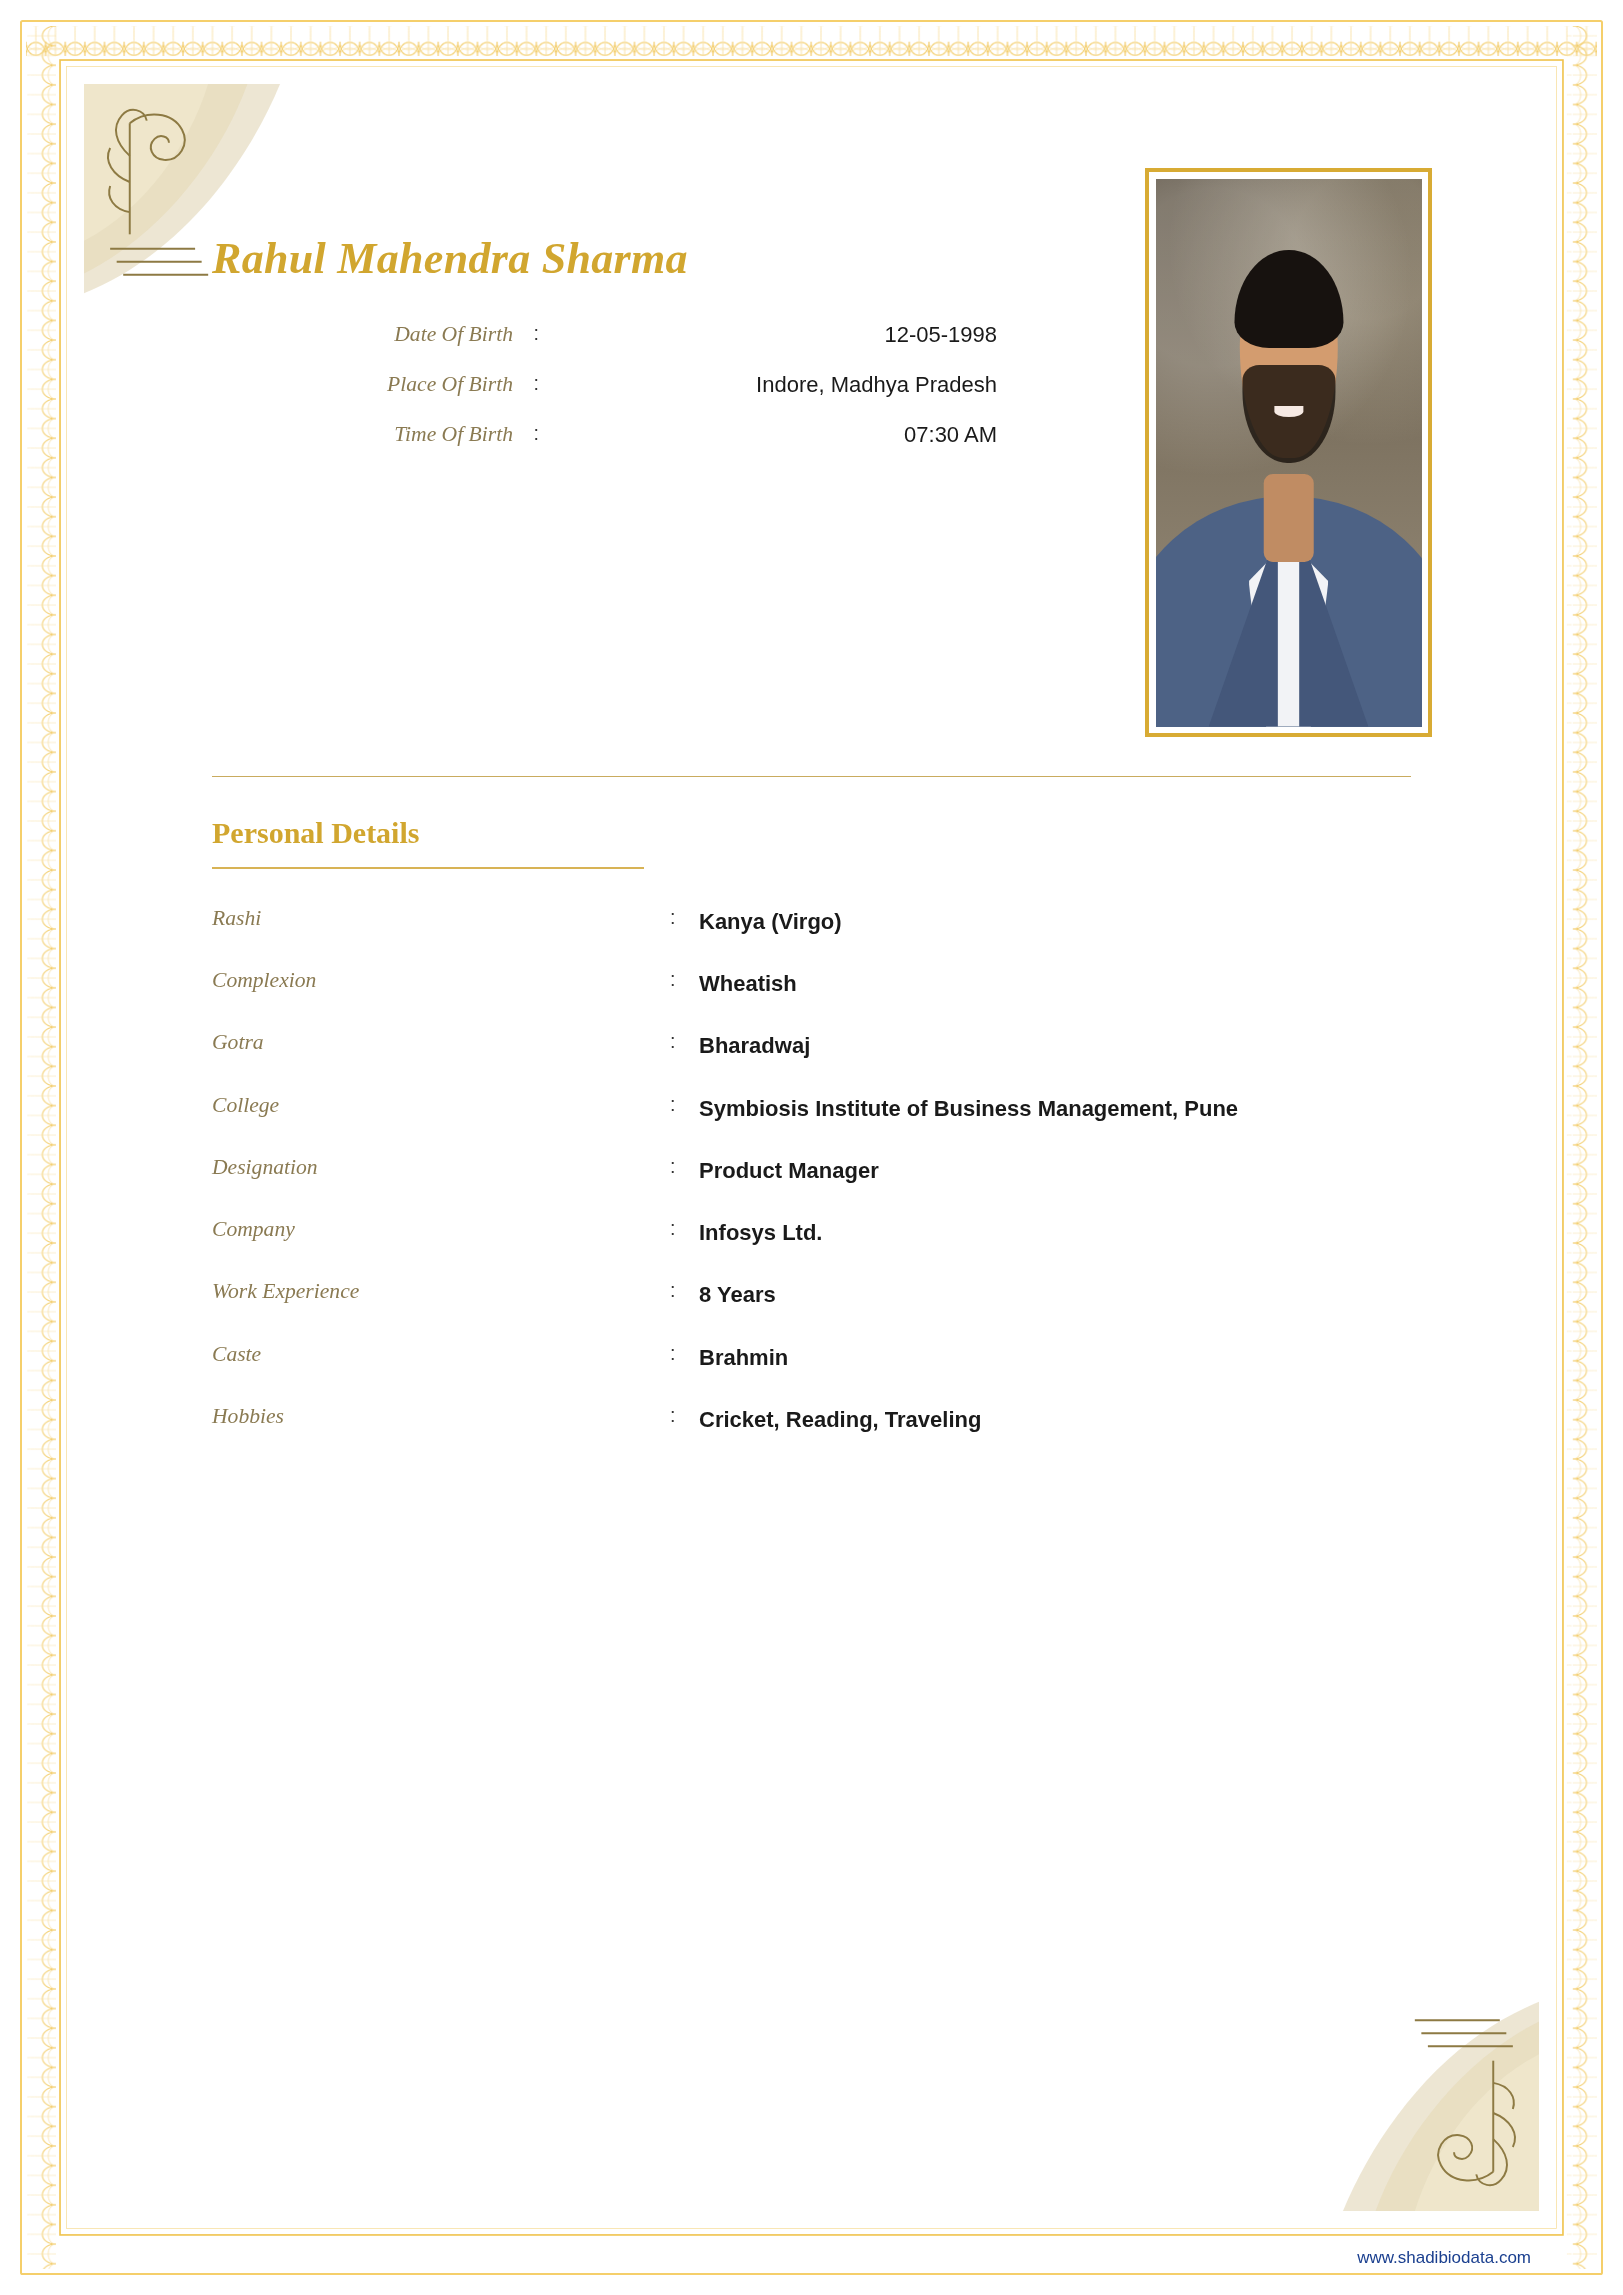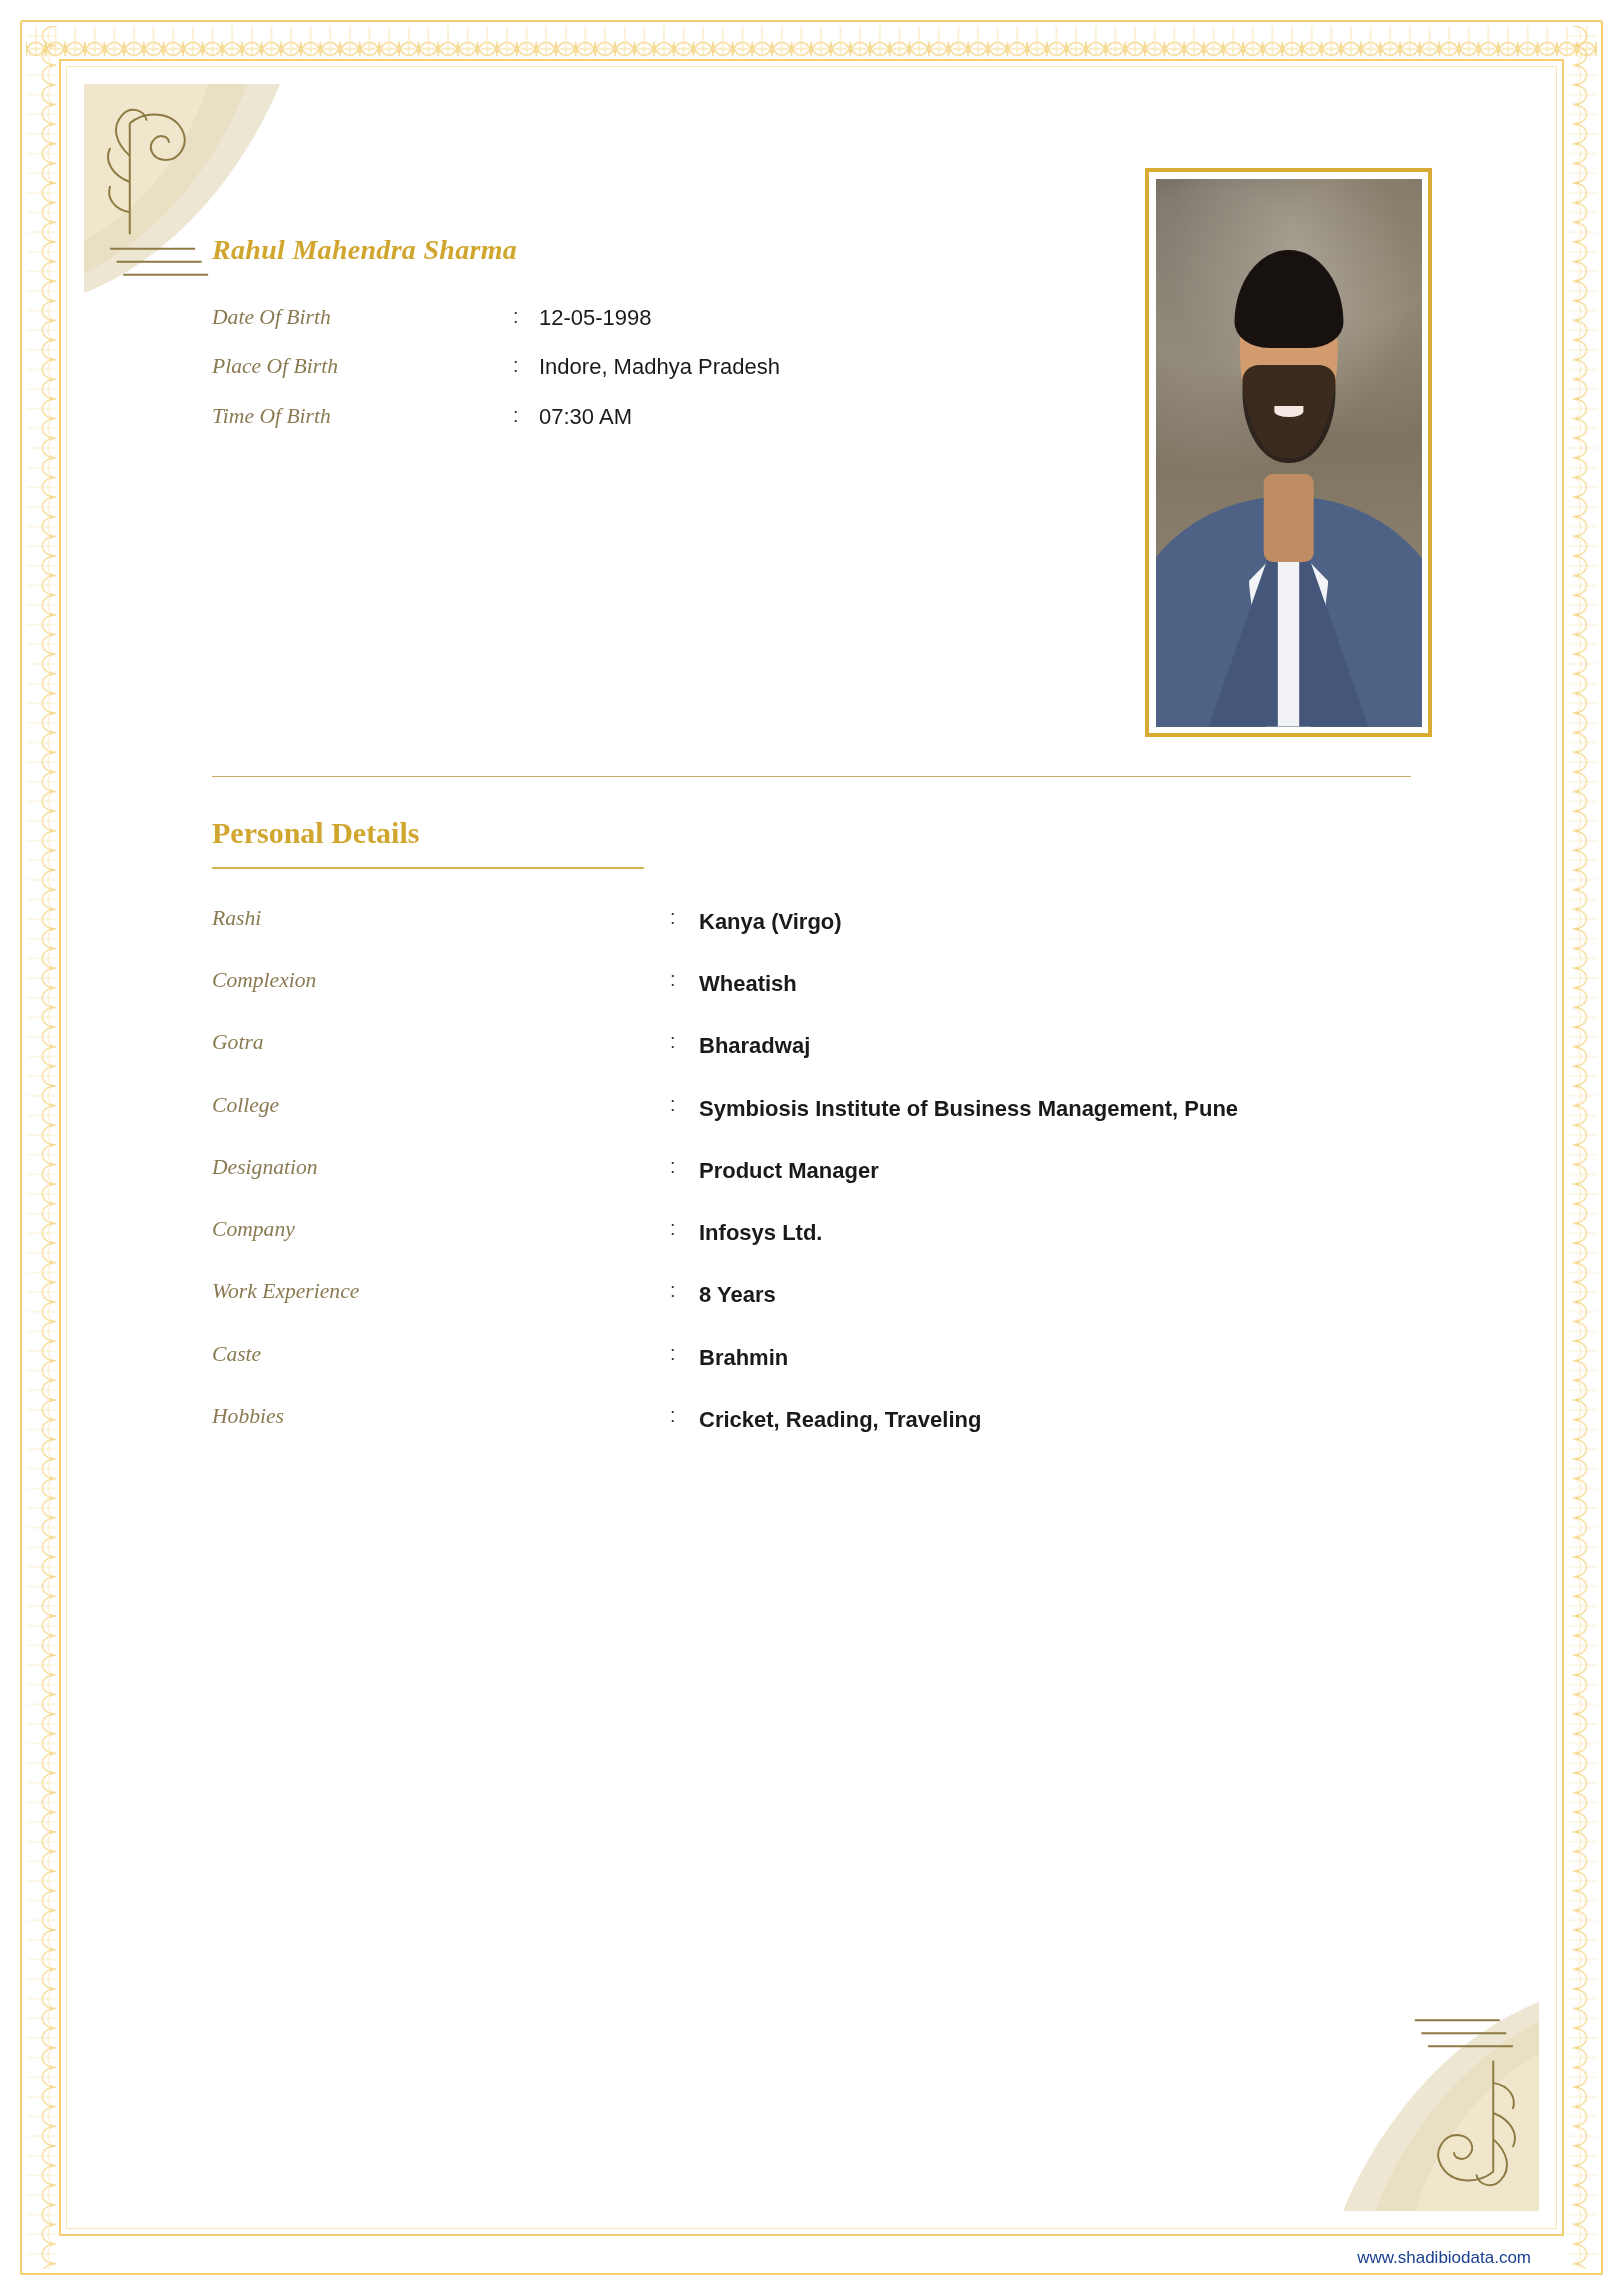--- a/index.html
+++ b/index.html
@@ -63,33 +63,34 @@
   .header {
     position: absolute;
     left: 128px;
     top: 151px;
     right: 39px;
   }
   .name {
     font-family: "Liberation Serif", serif;
     font-style: italic;
     font-weight: bold;
-    font-size: 28px;
+    font-size: 44px;
     color: #d1a62f;
     letter-spacing: 0.3px;
     margin: 0 0 39px 0;
     line-height: 1.1;
   }
   .basic-table {
     border-collapse: collapse;
     width: 785px;
   }
   .basic-table td {
     vertical-align: top;
     padding: 0 0 23.6px 0;
+    text-align: right;
   }
   .lbl {
     font-family: "Liberation Serif", serif;
     font-style: italic;
     font-size: 21.6px;
     color: #8a7a52;
     width: 301px;
     white-space: nowrap;
   }
   .colon {

